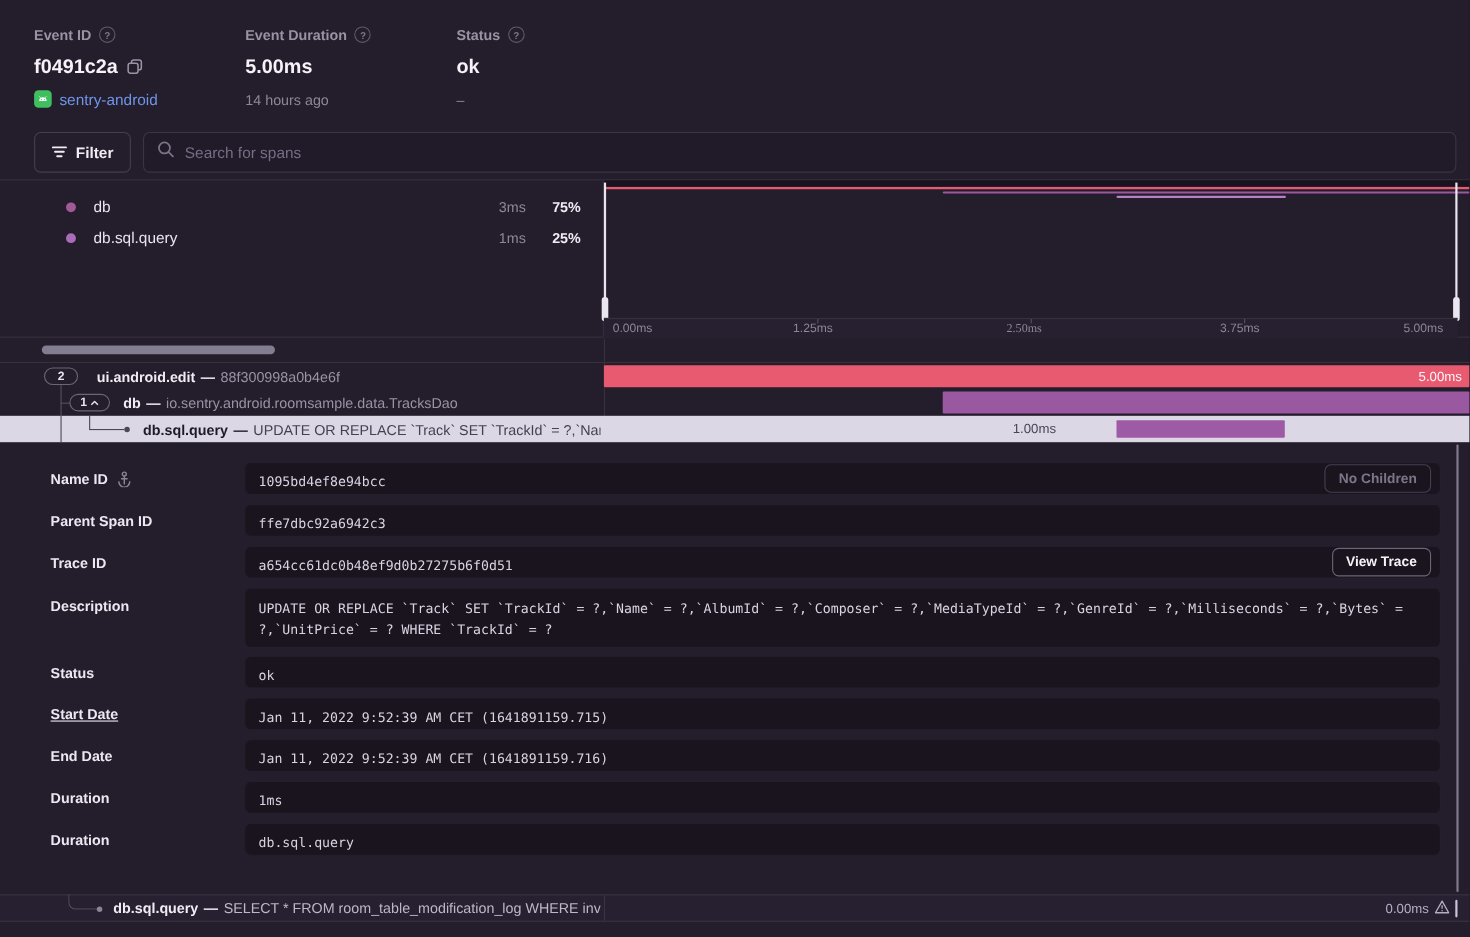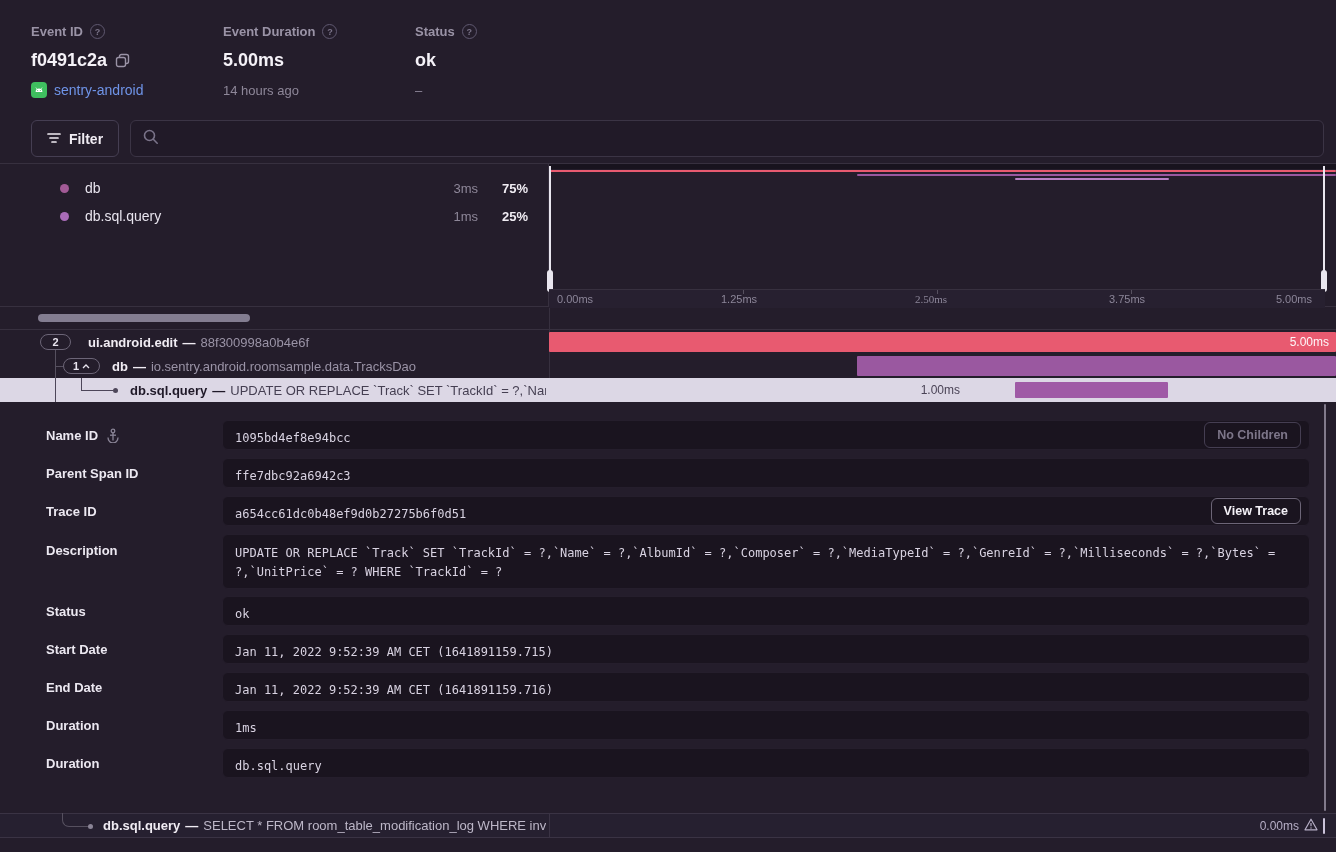--- a/index.html
+++ b/index.html
@@ -187,20 +187,21 @@
       </span>
       <span>Filter</span>
     </button>
     <div class="search-box">
       <span>
         <svg width="16" height="16" viewBox="0 0 16 16">
             <circle cx="6.5" cy="6.5" r="5" fill="none" stroke="#7a7389" stroke-width="1.6"></circle>
             <line x1="10.3" y1="10.3" x2="14.2" y2="14.2" stroke="#7a7389" stroke-width="1.6" stroke-linecap="round"></line>
           </svg>
       </span>
+      <input type="text" placeholder="Search for spans" style="">
     </div>
   </div>
 
   <div class="minimap">
     <div class="legend-panel">
       <div class="legend-row" style="top:14px;">
         <span class="dot" style="background:#a25a96;"></span>
         <span class="lname">db</span>
         <span class="ldur">3ms</span>
         <span class="lpct">75%</span>
@@ -334,21 +335,21 @@
       <span class="dval mono" style="padding-top:9px; word-break:break-word;">UPDATE OR REPLACE `Track` SET `TrackId` = ?,`Name` = ?,`AlbumId` = ?,`Composer` = ?,`MediaTypeId` = ?,`GenreId` = ?,`Milliseconds` = ?,`Bytes` = ?,`UnitPrice` = ? WHERE `TrackId` = ?</span>
     </div>
 
     <div class="drow-label" style="top:202px;">
         <span>Status</span>
       </div>
     <div class="dbox" style="top:194px; height:30px;">
       <span class="dval mono">ok</span>
     </div>
 
-    <div class="drow-label" style="top:240px;">
+    <div class="drow-label" style="top:240px;text-decoration:underline;">
         <span>Start Date</span>
       </div>
     <div class="dbox" style="top:232px; height:30px;">
       <span class="dval mono">Jan 11, 2022 9:52:39 AM CET (1641891159.715)</span>
     </div>
 
     <div class="drow-label" style="top:278px;">
         <span>End Date</span>
       </div>
     <div class="dbox" style="top:270px; height:30px;">

